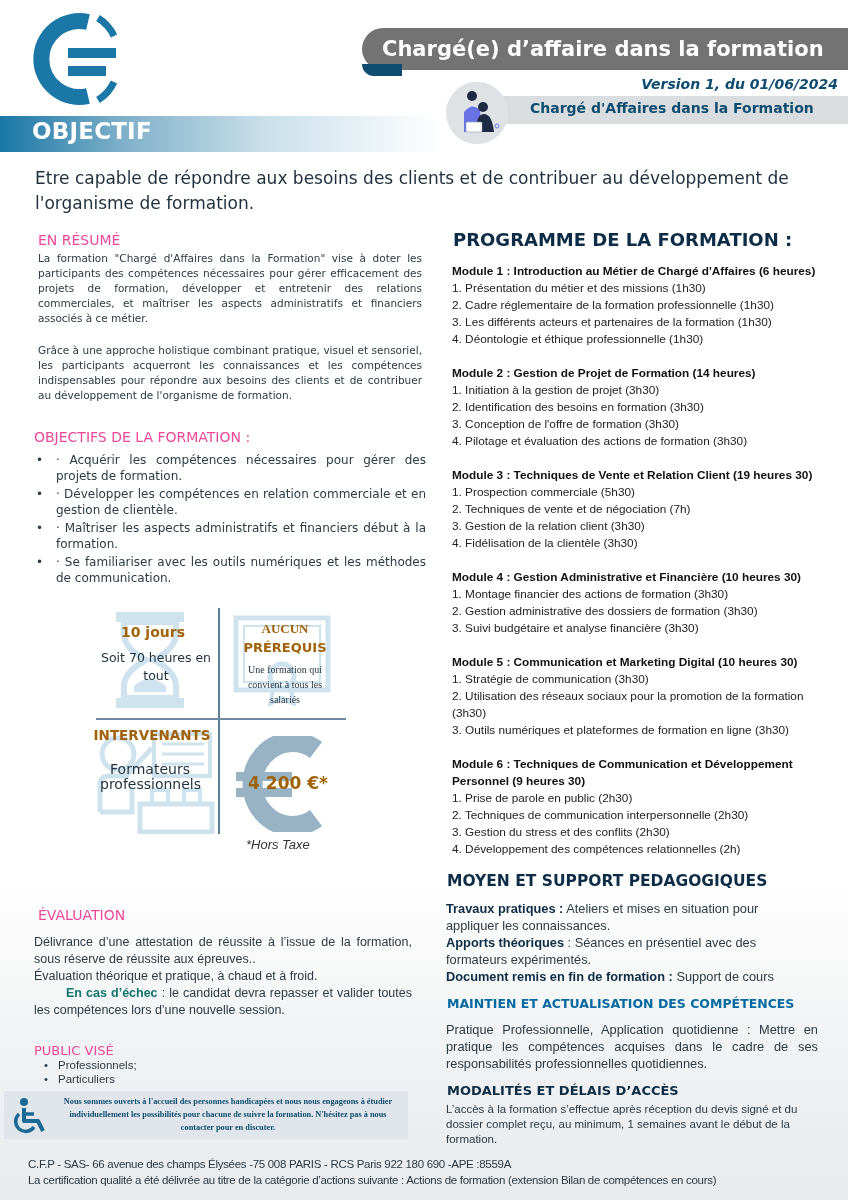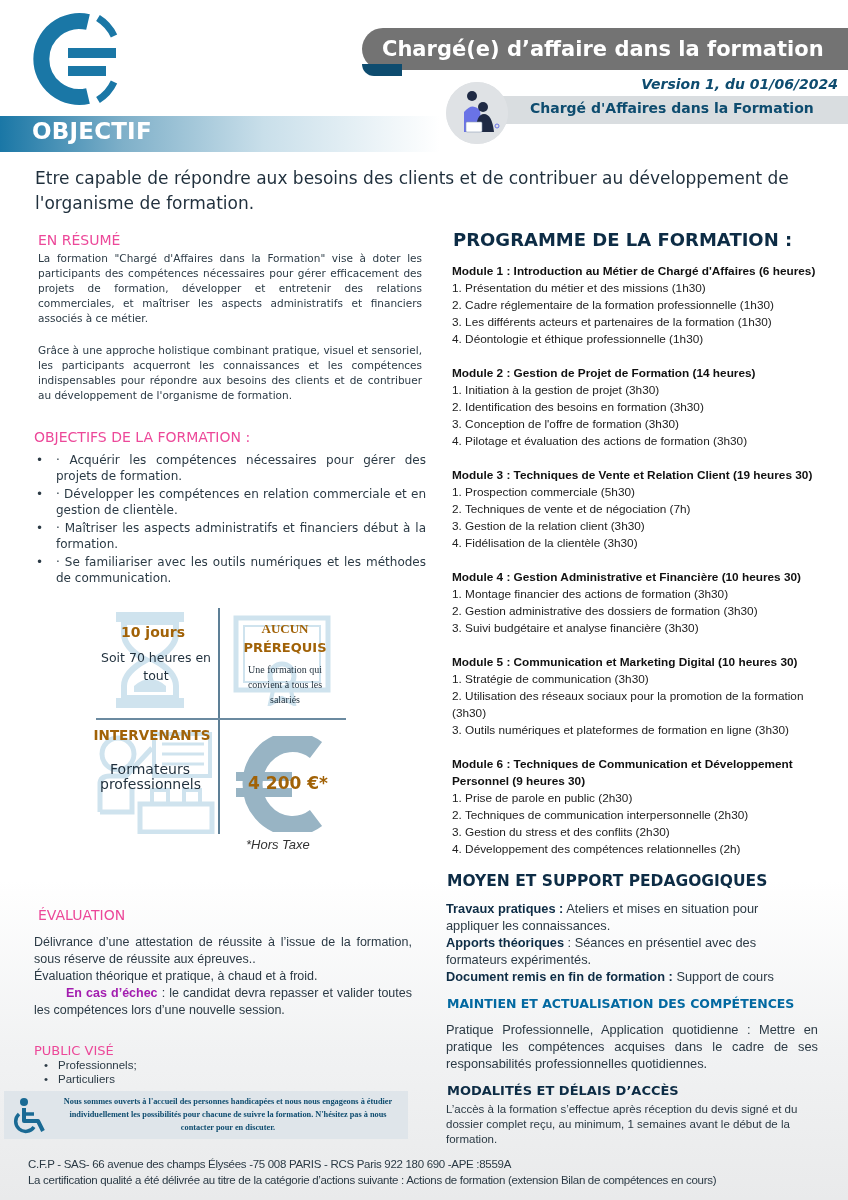--- a/index.html
+++ b/index.html
@@ -104,21 +104,21 @@
   .hors-taxe {
     left: 246px; top: 837px; font-style: italic; font-size: 13px; color: #333;
   }
 
   .eval-title { left: 38px; top: 907px; }
   .eval-text {
     left: 34px; top: 934px; width: 378px;
     font-family: "Liberation Sans", sans-serif; font-size: 12.5px; line-height: 17px;
     color: #2b3a45; text-align: justify;
   }
-  .eval-text b { color: #a21caf; padding-left: 32px; }
+  .eval-text b { color: #0f766e; padding-left: 32px; }
 
   .public-title { left: 34px; top: 1043px; }
   .public-list { left: 44px; top: 1058px; list-style: none; }
   .public-list li {
     position: relative; padding-left: 14px;
     font-family: "Liberation Sans", sans-serif; font-size: 11.5px; line-height: 14px; color: #2b3a45;
   }
   .public-list li::before { content: "•"; position: absolute; left: 0; }
 
   .handi-box {

